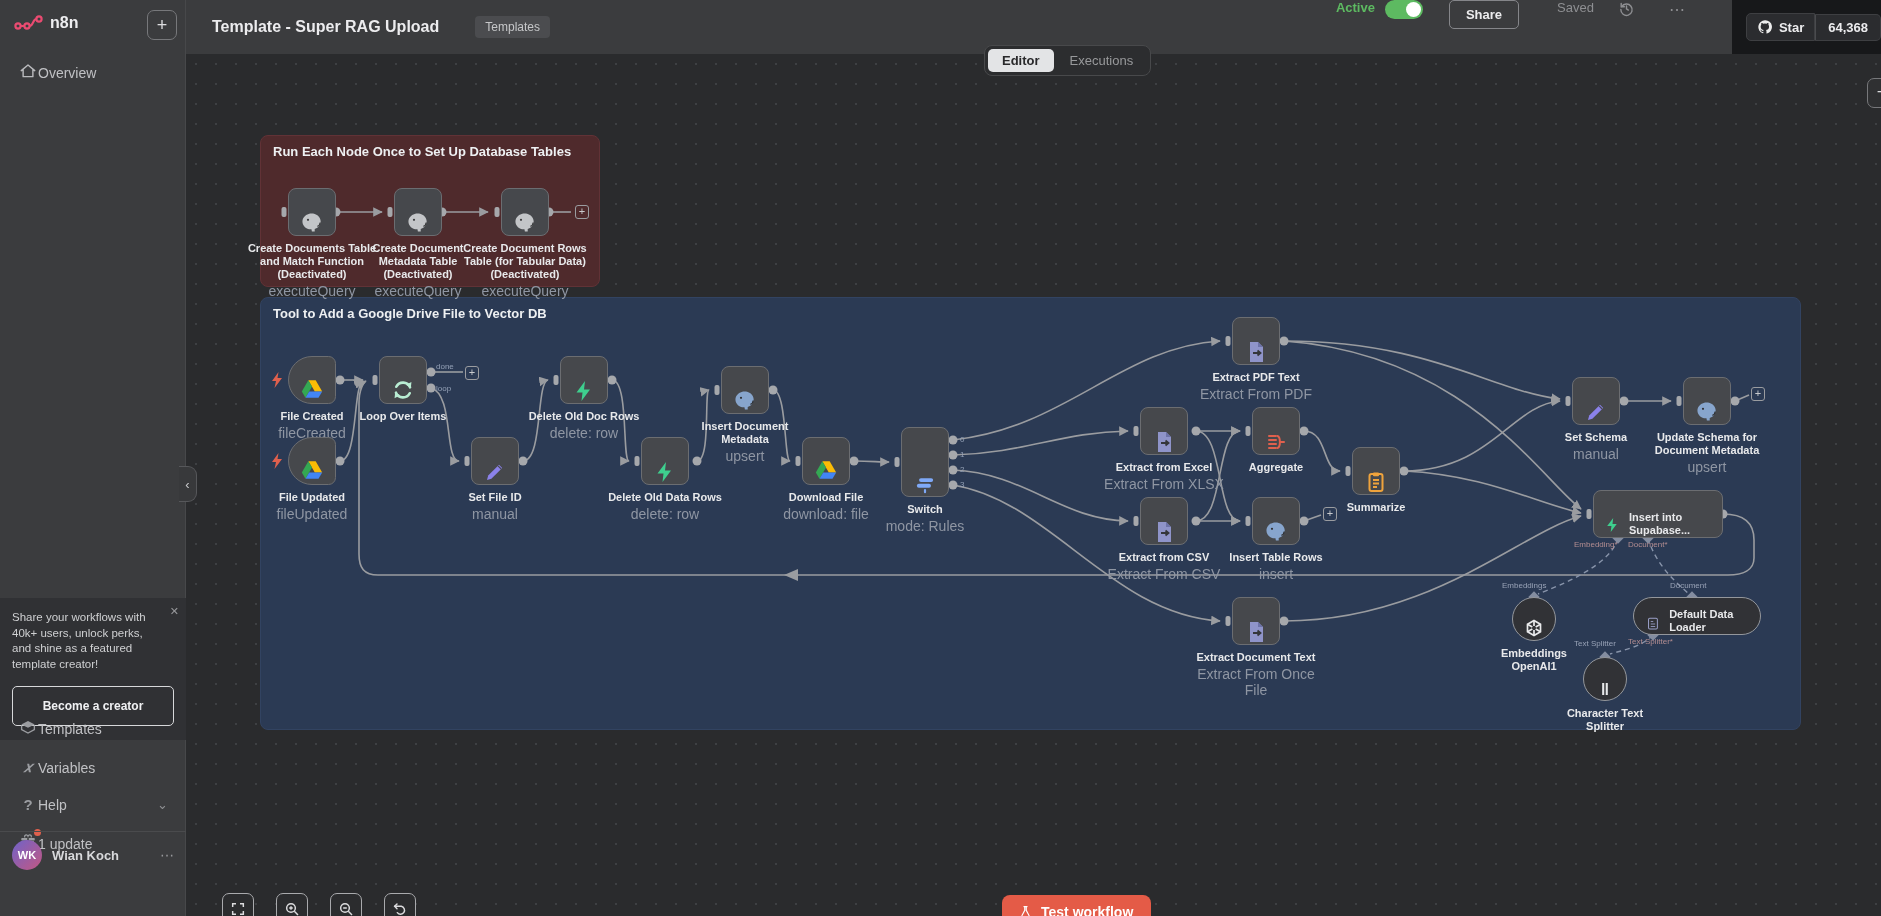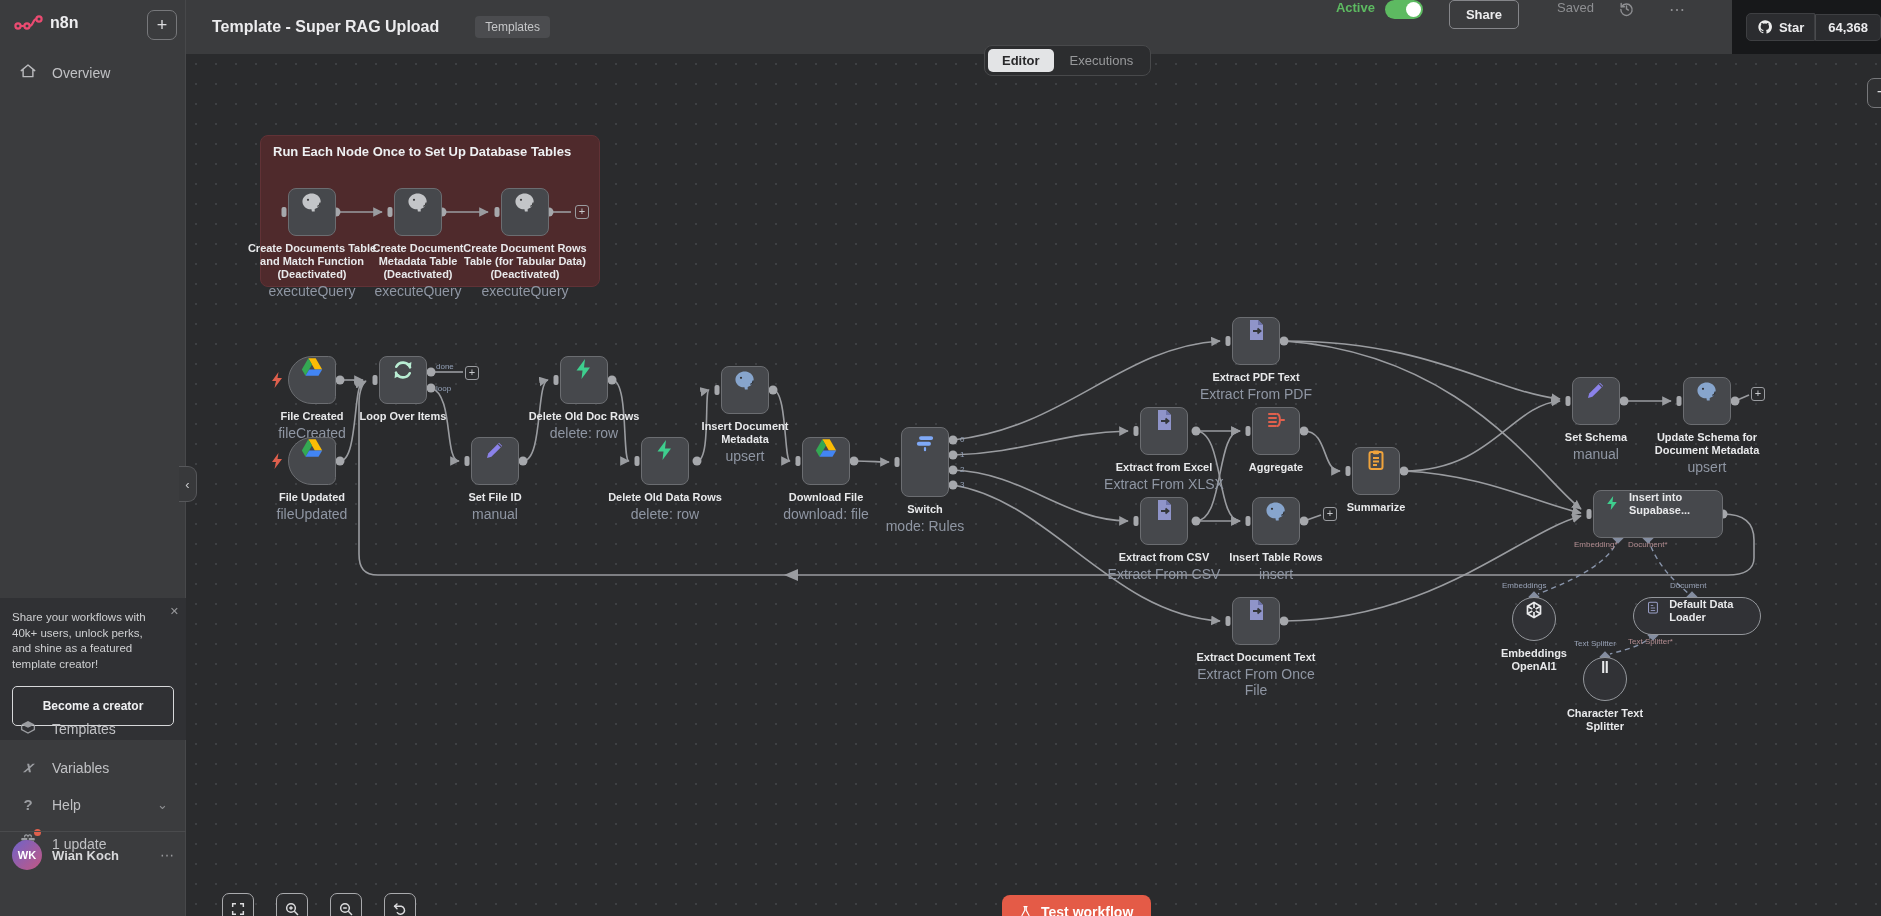--- a/index.html
+++ b/index.html
@@ -7,21 +7,21 @@
        background:#2a2b2d;font-family:"Liberation Sans",sans-serif;
        -webkit-font-smoothing:antialiased;color:#e6e7e9}
   
   .sidebar{position:absolute;left:0;top:0;width:186px;height:916px;background:#3b3c3e;
            border-right:1px solid #47484a;box-sizing:border-box;z-index:20}
   .logo-row{display:flex;align-items:center;padding:12px 10px 10px 14px;position:relative}
   .logo-text{font-size:16px;font-weight:700;color:#ededef;margin-left:6px}
   .new-wf-btn{position:absolute;right:8px;top:10px;width:30px;height:30px;border:1.5px solid #77787b;
           border-radius:7px;color:#dcdddf;font-size:18px;line-height:27px;text-align:center;
           box-sizing:border-box;cursor:pointer;background:transparent}
-  .side-item{display:flex;align-items:center;gap:14px;padding:10px 18px;font-size:14px;color:#c0c1c4;cursor:pointer}
+  .side-item{display:flex;align-items:center;padding:10px 18px;font-size:14px;color:#c0c1c4;cursor:pointer}
   .side-item .si{width:20px;text-align:center;color:#9b9da1;flex:0 0 20px}
   .side-item .chev{margin-left:auto;color:#8e8f92;font-size:13px}
   .promo{position:absolute;left:0;top:598px;width:186px;background:#303134;box-sizing:border-box;
          padding:12px 12px 14px 12px}
   .promo-text{font-size:11.5px;line-height:1.35;color:#cfd0d2;padding-right:10px}
   .promo-close{position:absolute;right:7px;top:7px;color:#97989b;font-size:11px;cursor:pointer}
   .promo-btn{margin-top:14px;width:100%;background:transparent;border:1px solid #d7d8da;border-radius:5px;
              color:#f0f1f3;font-size:12px;font-weight:700;padding:12px 0;cursor:pointer;
              font-family:"Liberation Sans",sans-serif}
   .side-menu{position:absolute;left:0;top:708px;width:186px}
@@ -67,21 +67,21 @@
           background-color:#2a2b2d;
           background-image:radial-gradient(circle,#3e4043 1.1px,transparent 1.4px);
           background-size:20px 20px}
   .group{position:absolute;border-radius:8px;box-sizing:border-box;z-index:1}
   .group.red{background:#4f2a2c;border:1px solid #613236}
   .group.blue{background:#2b3a54;border:1px solid #324361}
   .gtitle{padding:8px 12px;font-size:13px;font-weight:700;color:#eef0f2}
   .wires{position:absolute;left:0;top:0;z-index:2;pointer-events:none}
   .node{position:absolute;z-index:3}
   .nbox{width:48px;height:48px;background:#46484c;border:1px solid #6b6d71;border-radius:8px;
-        display:flex;align-items:flex-start;justify-content:center;box-sizing:border-box;cursor:pointer}
+        display:flex;align-items:flex-end;justify-content:center;box-sizing:border-box;cursor:pointer}
   .node.trigger .nbox{border-radius:26px 8px 8px 26px}
   .nbox.tall{height:70px}
   .nbox.wide{width:130px;justify-content:flex-start;padding:0 10px;gap:8px}
   .nbox.circle{width:44px;height:44px;border-radius:50%;background:#313236;border-color:#94979c}
   .nbox.pill{width:128px;height:38px;border-radius:19px;background:#313236;border-color:#94979c;
              justify-content:flex-start;padding:0 12px;gap:8px}
   .nlabel{position:absolute;top:54px;left:50%;transform:translateX(-50%);text-align:center;width:132px}
   .nlabel.w110{width:110px}
   .nname{font-size:11px;font-weight:700;color:#e8e9eb;line-height:1.18}
   .nsub{font-size:14px;color:#8f96a3;margin-top:2px}
@@ -211,20 +211,23 @@
 
 <div class="tabs">
   <div class="tab active">Editor</div>
   <div class="tab inactive">Executions</div>
 </div>
 
 <div class="canvas">
 
   <div class="group red" style="left:74px;top:81px;width:340px;height:152px">
     <div class="gtitle">Run Each Node Once to Set Up Database Tables</div>
+  </div>
+  <div class="group blue" style="left:74px;top:243px;width:1541px;height:433px">
+    <div class="gtitle">Tool to Add a Google Drive File to Vector DB</div>
   </div>
 
   <svg class="wires" width="1695" height="862" viewBox="0 0 1695 862">
     <defs>
       <marker id="arr" markerWidth="8" markerHeight="8" refX="5.5" refY="3" orient="auto">
         <path d="M0,0L6,3L0,6z" fill="#9a9ca0"></path>
       </marker>
     </defs>
     <g stroke="#9a9ca0" stroke-width="1.6" fill="none">
       <path d="M150,158 H196" marker-end="url(#arr)"></path>

